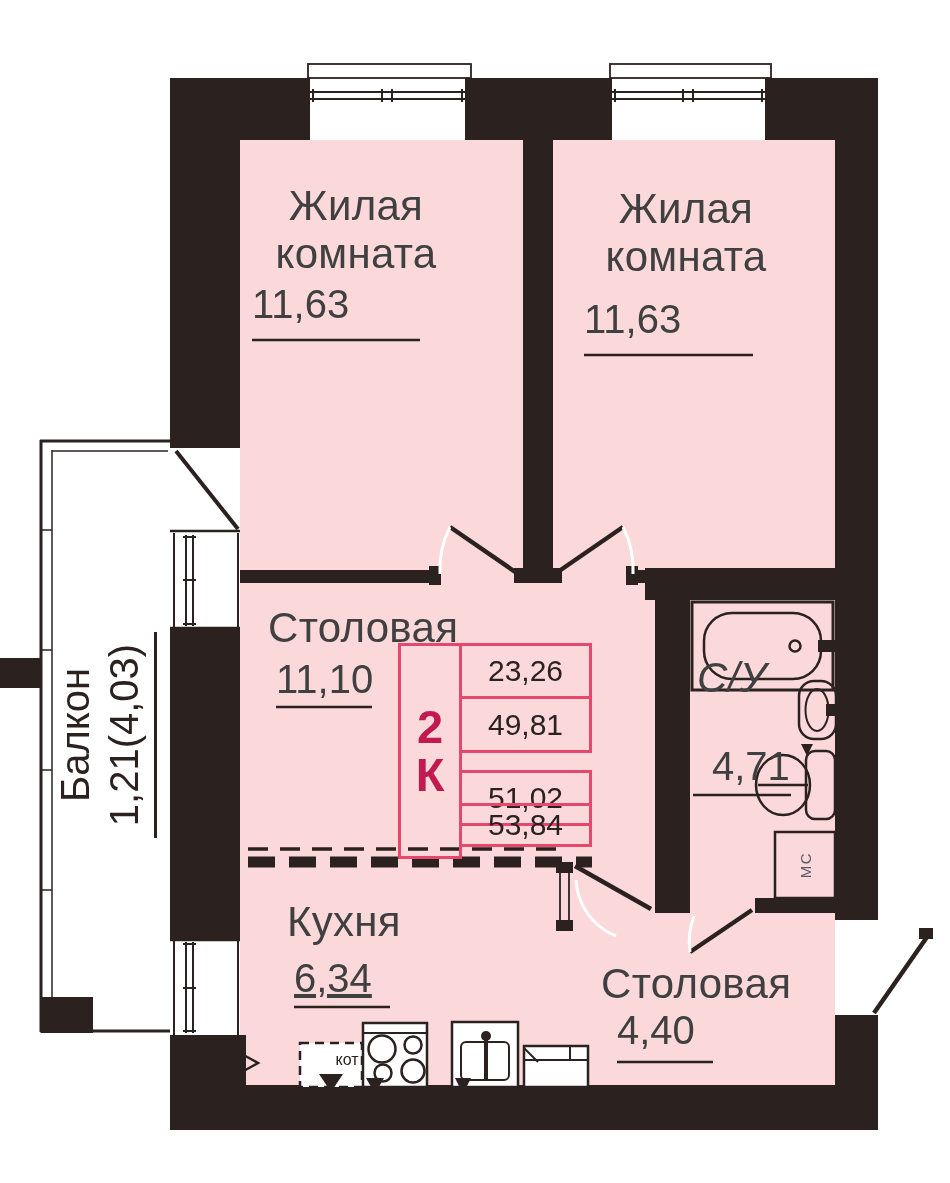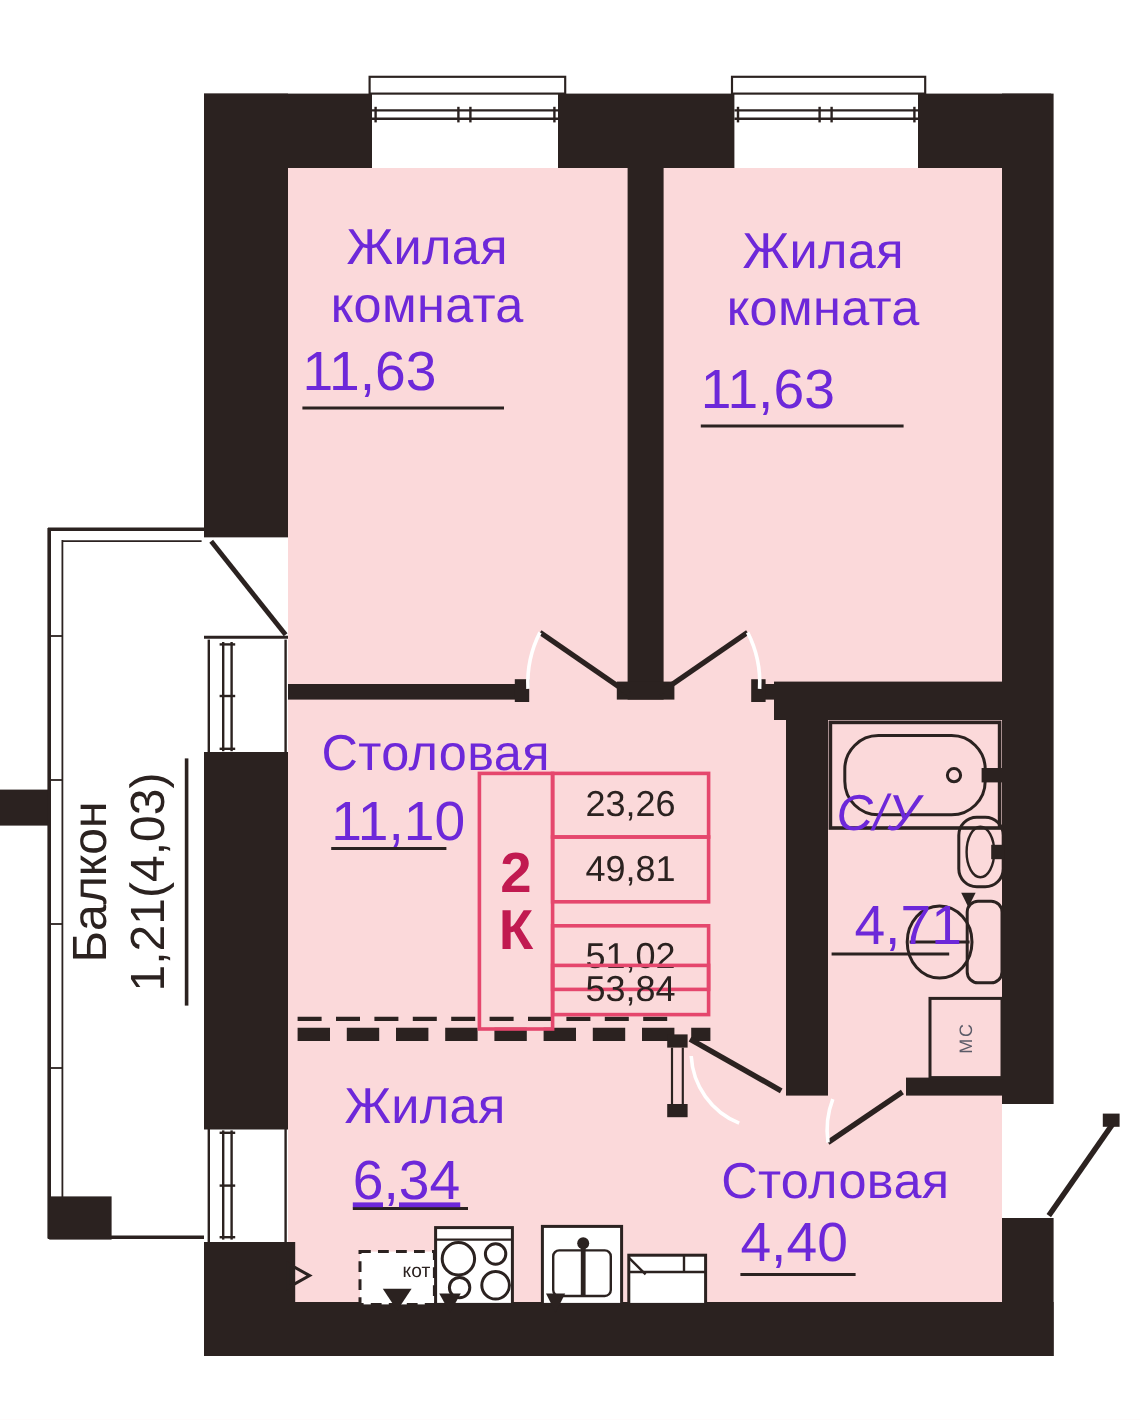--- a/index.html
+++ b/index.html
@@ -1,21 +1,21 @@
 <!DOCTYPE html>
 <html><head>
 <meta charset="utf-8">
 <style>
   html,body{margin:0;padding:0;background:#ffffff;}
   .canvas{position:relative;width:950px;height:1183px;background:#ffffff;overflow:hidden;
           font-family:"Liberation Sans",sans-serif;}
   .canvas svg{position:absolute;left:0;top:0;}
-  .lbl{position:absolute;color:#6d28d9;white-space:pre-line;}
+  .lbl{position:absolute;color:#404040;white-space:pre-line;}
   .name{font-size:42px;line-height:1.14;letter-spacing:.3px;}
-  .area{font-size:46px;}
+  .area{font-size:40px;}
   .tcell{position:absolute;border:3px solid #e5476d;box-sizing:border-box;display:flex;
          align-items:center;justify-content:center;font-size:30px;color:#2b2220;background:transparent;}
   .unit{flex-direction:column;color:#c11a50;font-weight:bold;font-size:47px;line-height:1.02;}
   .balcony-label{position:absolute;display:flex;flex-direction:column;align-items:center;
                  justify-content:center;font-size:40px;line-height:1.22;color:#2b2220;
                  transform:rotate(-90deg);}
   .balcony-label .u{border-bottom:3px solid #2b2220;padding:0 12px 5px;}
   .mc{position:absolute;font-size:15px;color:#5b5b68;letter-spacing:1.5px;
       display:flex;align-items:center;justify-content:center;transform:rotate(-90deg);}
   .boiler-lbl{position:absolute;font-size:16px;color:#2b2220;text-align:center;}
@@ -205,21 +205,21 @@
 
 <div class="lbl name" style="left:578px;top:185px;width:216px;text-align:center;">Жилая комната</div>
 <div class="lbl area" style="left:584px;top:297px;">11,63</div>
 
 <div class="lbl name" style="left:268px;top:604px;">Столовая</div>
 <div class="lbl area" style="left:276px;top:657px;">11,10</div>
 
 <div class="lbl name" style="left:697px;top:654px;font-style:italic;">С/У</div>
 <div class="lbl area" style="left:712px;top:744px;">4,71</div>
 
-<div class="lbl name" style="left:287px;top:898px;">Жилая</div>
+<div class="lbl name" style="left:287px;top:898px;">Кухня</div>
 <div class="lbl area" style="left:294px;top:956px;text-decoration:underline;">6,34</div>
 
 <div class="lbl name" style="left:601px;top:960px;white-space:nowrap;">Столовая</div>
 <div class="lbl area" style="left:617px;top:1008px;">4,40</div>
 
 <div class="balcony-label" style="left:-46px;top:680px;width:300px;height:110px;">
   <span>Балкон</span>
   <span class="u">1,21(4,03)</span>
 </div>
 

